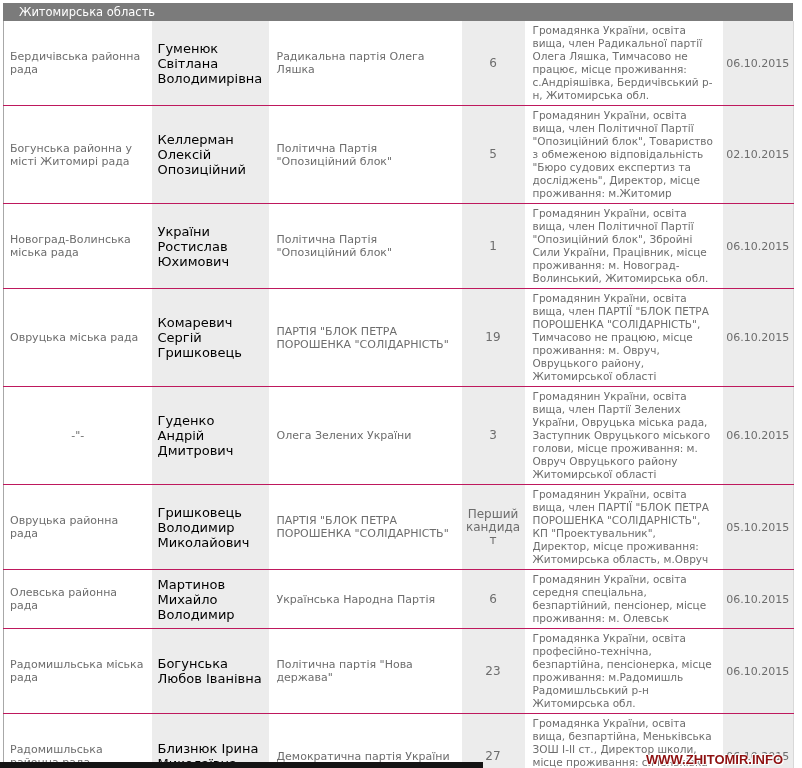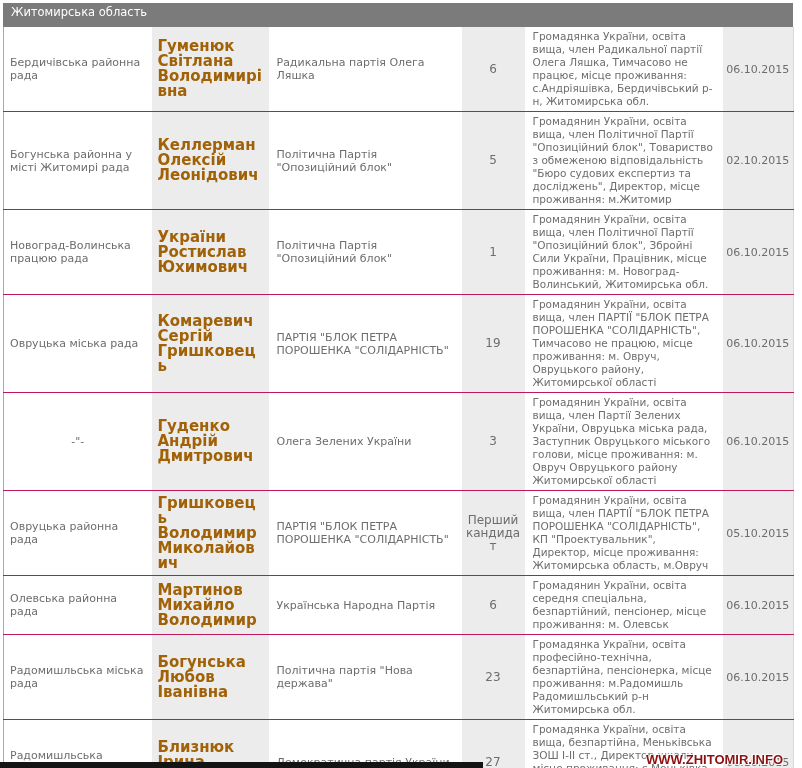--- a/index.html
+++ b/index.html
@@ -7,22 +7,22 @@
     width:802px;height:768px;overflow:hidden;position:relative;
     background:#ffffff;
     font-family:"DejaVu Sans","Liberation Sans",sans-serif;
     -webkit-font-smoothing:antialiased;
   }
   .page{position:absolute;left:3px;top:3px;width:790px;}
   .region-header{
     background:var(--header-bg,#7b7b7b);
     color:#ffffff;
     font-size:11.5px;
-    height:24px;line-height:18px;
-    padding-left:8px;
+    height:18px;line-height:18px;
+    padding-left:16px;
     box-sizing:border-box;
   }
   table.candidates{
     border-collapse:collapse;
     table-layout:fixed;
     width:790px;
     border-left:1px solid #a8a8a8;
     border-right:1px solid #d8d8d8;
   }
   td{
@@ -30,24 +30,23 @@
     font-size:11px;
     line-height:13px;
     color:#6d6d6d;
     border-bottom:1px solid #be185d;
     padding:3px 6px;
     word-wrap:break-word;
     overflow:hidden;
   }
   td.col-candidate{
     background:var(--shade-bg,#ececec);
-    font-size:15px;
-    color:#a16207;
+    font-size:13px;
+    color:#000000;
     line-height:15px;
-    font-weight:bold;
   }
   td.col-number{
     background:var(--shade-bg,#ececec);
     text-align:center;
     font-size:12px;
     padding:3px 4px;
   }
   td.col-date{
     background:var(--shade-bg,#ececec);
     text-align:center;
@@ -94,28 +93,28 @@
         <tr style="height: 79px;">
           <td class="col-council">Бердичівська районна рада</td>
           <td class="col-candidate">Гуменюк Світлана Володимирівна</td>
           <td class="col-party">Радикальна партія Олега Ляшка</td>
           <td class="col-number">6</td>
           <td class="col-details">Громадянка України, освіта вища, член Радикальної партії Олега Ляшка, Тимчасово не працює, місце проживання: с.Андріяшівка, Бердичівський р-н, Житомирська обл.</td>
           <td class="col-date">06.10.2015</td>
         </tr>
         <tr style="height: 81px;">
           <td class="col-council">Богунська районна у місті Житомирі рада</td>
-          <td class="col-candidate">Келлерман Олексій Леонідович</td>
+          <td class="col-candidate">Келлерман Олексій Опозиційний</td>
           <td class="col-party">Політична Партія "Опозиційний блок"</td>
           <td class="col-number">5</td>
           <td class="col-details">Громадянин України, освіта вища, член Політичної Партії "Опозиційний блок", Товариство з обмеженою відповідальність "Бюро судових експертиз та досліджень", Директор, місце проживання: м.Житомир</td>
           <td class="col-date">02.10.2015</td>
         </tr>
         <tr style="height: 79px;">
-          <td class="col-council">Новоград-Волинська працюю рада</td>
+          <td class="col-council">Новоград-Волинська міська рада</td>
           <td class="col-candidate">України Ростислав Юхимович</td>
           <td class="col-party">Політична Партія "Опозиційний блок"</td>
           <td class="col-number">1</td>
           <td class="col-details">Громадянин України, освіта вища, член Політичної Партії "Опозиційний блок", Збройні Сили України, Працівник, місце проживання: м. Новоград-Волинський, Житомирська обл.</td>
           <td class="col-date">06.10.2015</td>
         </tr>
         <tr style="height: 79px;">
           <td class="col-council">Овруцька міська рада</td>
           <td class="col-candidate">Комаревич Сергій Гришковець</td>
           <td class="col-party">ПАРТІЯ "БЛОК ПЕТРА ПОРОШЕНКА "СОЛІДАРНІСТЬ"</td>

